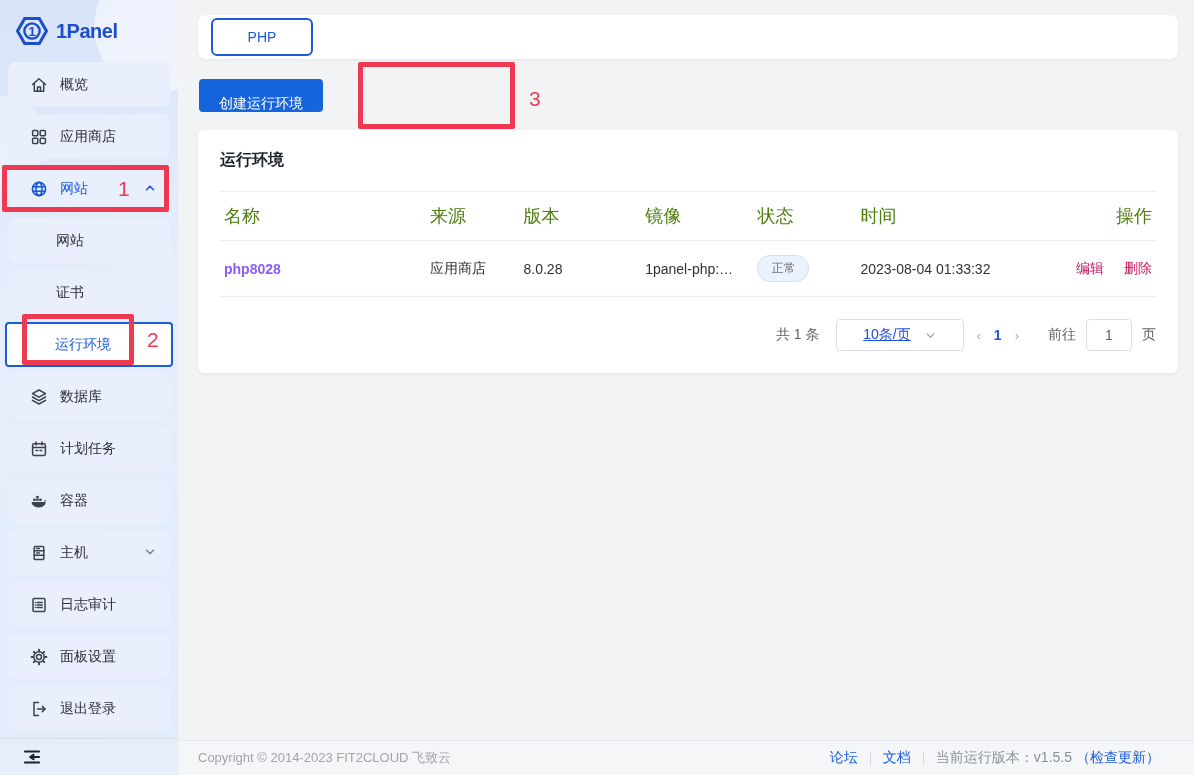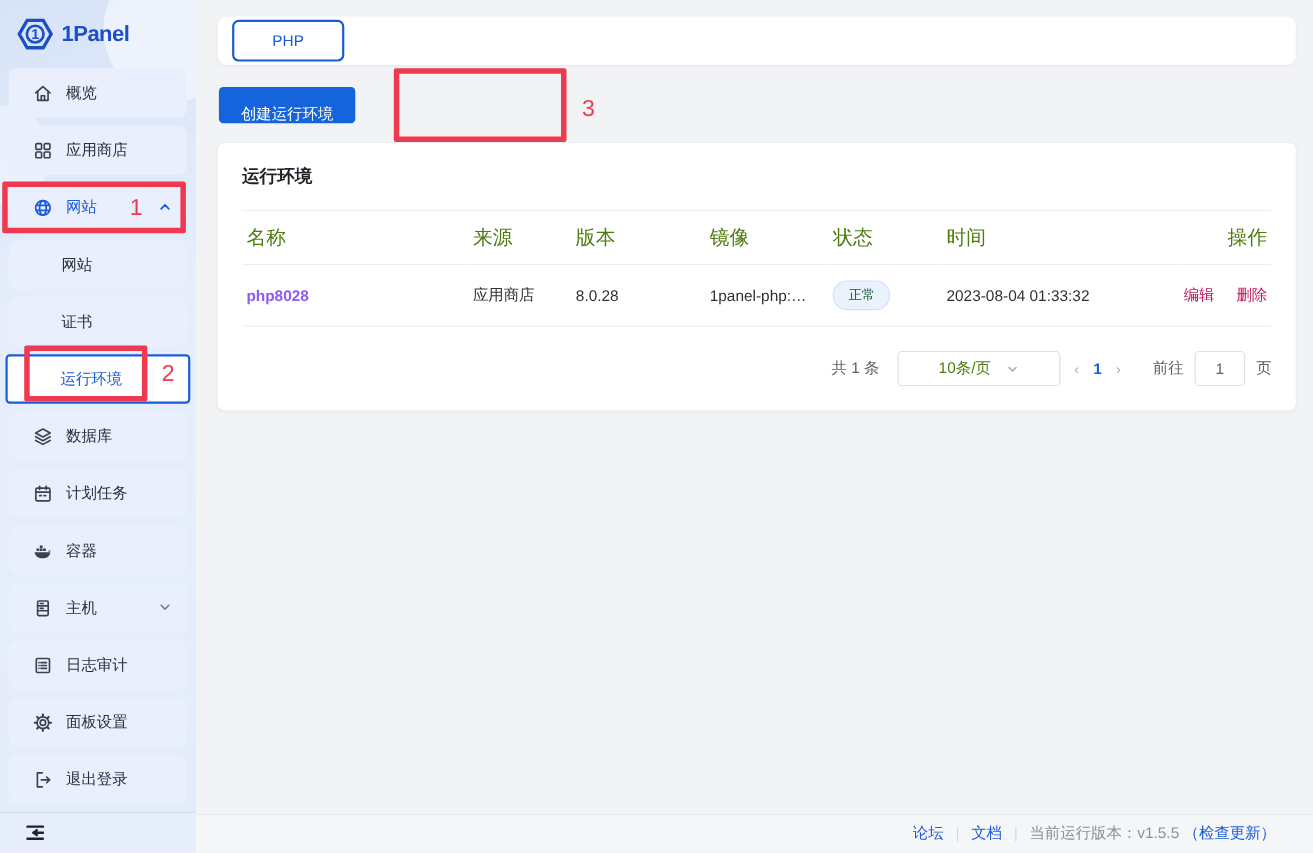--- a/index.html
+++ b/index.html
@@ -47,29 +47,29 @@
   .card { position:absolute; left:20px; right:16px; top:130px; background:#fff; border-radius:6px;
     box-shadow:0 1px 4px rgba(31,45,80,.06); padding:20px 22px 22px 22px; }
   .card-title { font-size:16px; font-weight:bold; color:#1f2329; margin-bottom:20px; }
   table { width:100%; border-collapse:collapse; }
   th { font-weight:normal; color:#4d7c0f; text-align:left; padding:12px 4px; font-size:18px;
     border-top:1px solid #ebeef5; border-bottom:1px solid #ebeef5; }
   td { padding:14px 4px; border-bottom:1px solid #ebeef5; color:#303133; font-size:14px; }
   th.col-actions, td.col-actions { text-align:right; }
   .name-link { color:#8b5cf6; font-weight:bold; text-decoration:none; cursor:pointer; }
   .status-badge { display:inline-block; padding:4px 13px; border-radius:13px; background:#eaf2fd;
-    border:1px solid #cfe0f9; color:#14532d; font-size:12px; }
+    border:1px solid #cfe0f9; color:#737373; font-size:12px; }
   .action-link { color:#be185d; text-decoration:none; cursor:pointer; margin-left:16px; }
   .action-link:first-child { margin-left:0; }
 
   .pagination { display:flex; align-items:center; justify-content:flex-end; margin-top:22px;
     color:#606266; font-size:14px; }
   .pg-total { margin-right:16px; }
-  .pg-select { width:148px; height:32px; border:1px solid #dcdfe6; border-radius:4px; background:#fff;
-    display:flex; align-items:center; justify-content:center; gap:14px; color:#4d7c0f; cursor:pointer; }
+  .pg-select { width:128px; height:32px; border:1px solid #dcdfe6; border-radius:4px; background:#fff;
+    display:flex; align-items:center; justify-content:center; gap:14px; color:#1d4ed8; cursor:pointer;text-decoration:underline; }
   .pg-arrow { padding:0 13px; color:#a8abb2; cursor:pointer; font-size:13px; }
   .pg-current { color:#1a5bd8; font-weight:bold; cursor:pointer; }
   .pg-goto { margin-left:16px; margin-right:10px; }
   .pg-input { width:46px; height:32px; border:1px solid #dcdfe6; border-radius:4px; text-align:center;
     font-size:14px; color:#606266; font-family:inherit; margin-right:10px; background:#fff; }
 
   .footer { position:absolute; left:0; right:0; bottom:0; height:35px; background:#f5f6f8;
     border-top:1px solid #e4e7ed; display:flex; align-items:center; padding:0 34px 0 20px;
     font-size:13px; color:#a0a4ab; }
   .footer-right { margin-left:auto; display:flex; align-items:center; gap:12px; font-size:14px; }
@@ -293,20 +293,21 @@
       <span class="pg-arrow">‹</span>
       <span class="pg-current">1</span>
       <span class="pg-arrow">›</span>
       <span class="pg-goto">前往</span>
       <input class="pg-input" value="1" style="">
       <span>页</span>
     </div>
   </div>
 
   <div class="footer">
+    <span>Copyright © 2014-2023 FIT2CLOUD 飞致云</span>
     <div class="footer-right">
       <a class="footer-link">论坛</a>
       <span class="footer-sep"></span>
       <a class="footer-link">文档</a>
       <span class="footer-sep"></span>
       <span class="footer-version">当前运行版本：v1.5.5</span>
       <a class="footer-update" style="margin-left:-8px">（检查更新）</a>
     </div>
   </div>
 </div>

